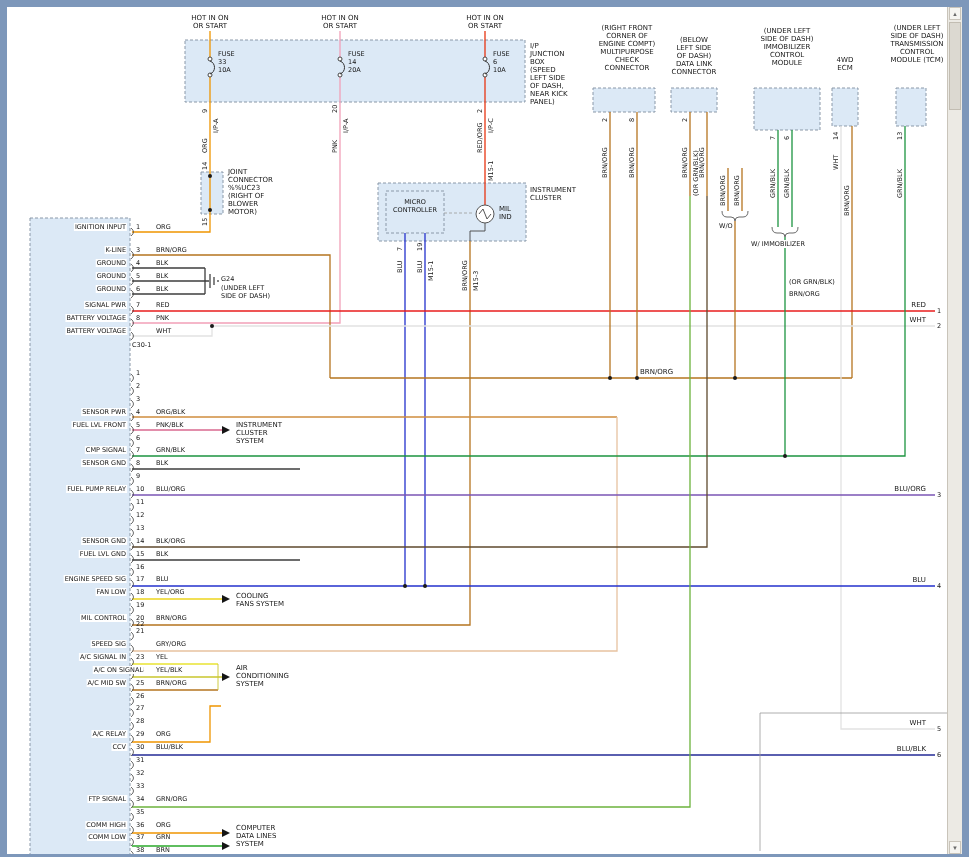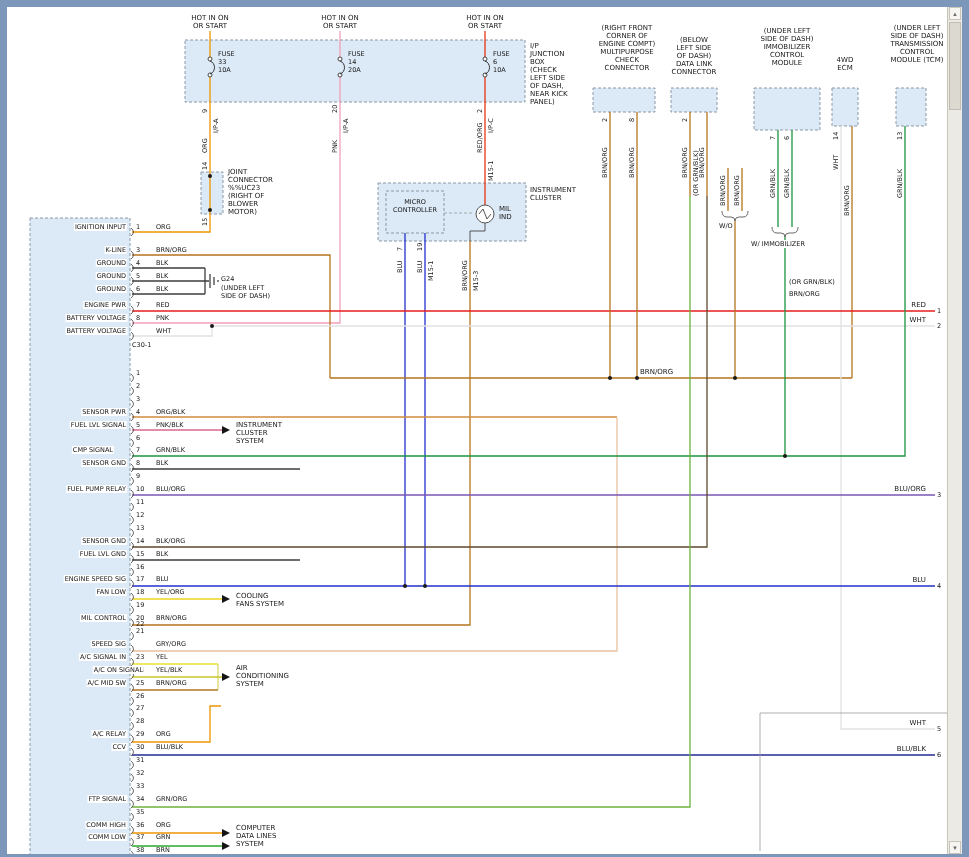--- a/index.html
+++ b/index.html
@@ -179,39 +179,39 @@
           <div class="lbl sm" style="left: 136px; top: 259px;">4</div>
           <div class="lbl r bg sm" style="left: 127px; top: 259px;">GROUND</div>
           <div class="lbl sm" style="left: 156px; top: 259px;">BLK</div>
           <div class="lbl sm" style="left: 136px; top: 272px;">5</div>
           <div class="lbl r bg sm" style="left: 127px; top: 272px;">GROUND</div>
           <div class="lbl sm" style="left: 156px; top: 272px;">BLK</div>
           <div class="lbl sm" style="left: 136px; top: 285px;">6</div>
           <div class="lbl r bg sm" style="left: 127px; top: 285px;">GROUND</div>
           <div class="lbl sm" style="left: 156px; top: 285px;">BLK</div>
           <div class="lbl sm" style="left: 136px; top: 301px;">7</div>
-          <div class="lbl r bg sm" style="left: 127px; top: 301px;">ENGINE PWR</div>
+          <div class="lbl r bg sm" style="left: 127px; top: 301px;">SIGNAL PWR</div>
           <div class="lbl sm" style="left: 156px; top: 301px;">RED</div>
           <div class="lbl sm" style="left: 136px; top: 314px;">8</div>
           <div class="lbl r bg sm" style="left: 127px; top: 314px;">BATTERY VOLTAGE</div>
           <div class="lbl sm" style="left: 156px; top: 314px;">PNK</div>
           <div class="lbl r bg sm" style="left: 127px; top: 327px;">BATTERY VOLTAGE</div>
           <div class="lbl sm" style="left: 156px; top: 327px;">WHT</div>
           <div class="lbl sm" style="left: 136px; top: 369px;">1</div>
           <div class="lbl sm" style="left: 136px; top: 382px;">2</div>
           <div class="lbl sm" style="left: 136px; top: 395px;">3</div>
           <div class="lbl sm" style="left: 136px; top: 408px;">4</div>
           <div class="lbl r bg sm" style="left: 127px; top: 408px; text-align: right;">SENSOR PWR</div>
           <div class="lbl sm" style="left: 156px; top: 408px;">ORG/BLK</div>
           <div class="lbl sm" style="left: 136px; top: 421px;">5</div>
-          <div class="lbl r bg sm" style="left: 127px; top: 421px;">FUEL LVL SIGNAL</div>
+          <div class="lbl r bg sm" style="left: 127px; top: 421px;">FUEL LVL FRONT</div>
           <div class="lbl sm" style="left: 156px; top: 421px;">PNK/BLK</div>
           <div class="lbl sm" style="left: 136px; top: 434px;">6</div>
           <div class="lbl sm" style="left: 136px; top: 446px;">7</div>
-          <div class="lbl r bg sm" style="left: 114px; top: 446px;">CMP SIGNAL</div>
+          <div class="lbl r bg sm" style="left: 127px; top: 446px;">CMP SIGNAL</div>
           <div class="lbl sm" style="left: 156px; top: 446px;">GRN/BLK</div>
           <div class="lbl sm" style="left: 136px; top: 459px;">8</div>
           <div class="lbl r bg sm" style="left: 127px; top: 459px;">SENSOR GND</div>
           <div class="lbl sm" style="left: 156px; top: 459px;">BLK</div>
           <div class="lbl sm" style="left: 136px; top: 472px;">9</div>
           <div class="lbl sm" style="left: 136px; top: 485px;">10</div>
           <div class="lbl r bg sm" style="left: 127px; top: 485px;">FUEL PUMP RELAY</div>
           <div class="lbl sm" style="left: 156px; top: 485px;">BLU/ORG</div>
           <div class="lbl sm" style="left: 136px; top: 498px;">11</div>
           <div class="lbl sm" style="left: 136px; top: 511px;">12</div>
@@ -304,21 +304,21 @@
           <div class="lbl sm" style="left: 937px; top: 491px;">3</div>
           <div class="lbl r" style="left: 926px; top: 576px;">BLU</div>
           <div class="lbl sm" style="left: 937px; top: 582px;">4</div>
           <div class="lbl r" style="left: 926px; top: 719px;">WHT</div>
           <div class="lbl sm" style="left: 937px; top: 725px;">5</div>
           <div class="lbl r" style="left: 926px; top: 745px;">BLU/BLK</div>
           <div class="lbl sm" style="left: 937px; top: 751px;">6</div>
           <div class="lbl" style="left: 530px; top: 42px;">I/P
 JUNCTION
 BOX
-(CHECK
+(SPEED
 LEFT SIDE
 OF DASH,
 NEAR KICK
 PANEL)</div>
           <div class="lbl" style="left: 228px; top: 168px;">JOINT
 CONNECTOR
 %%UC23
 (RIGHT OF
 BLOWER
 MOTOR)</div>

